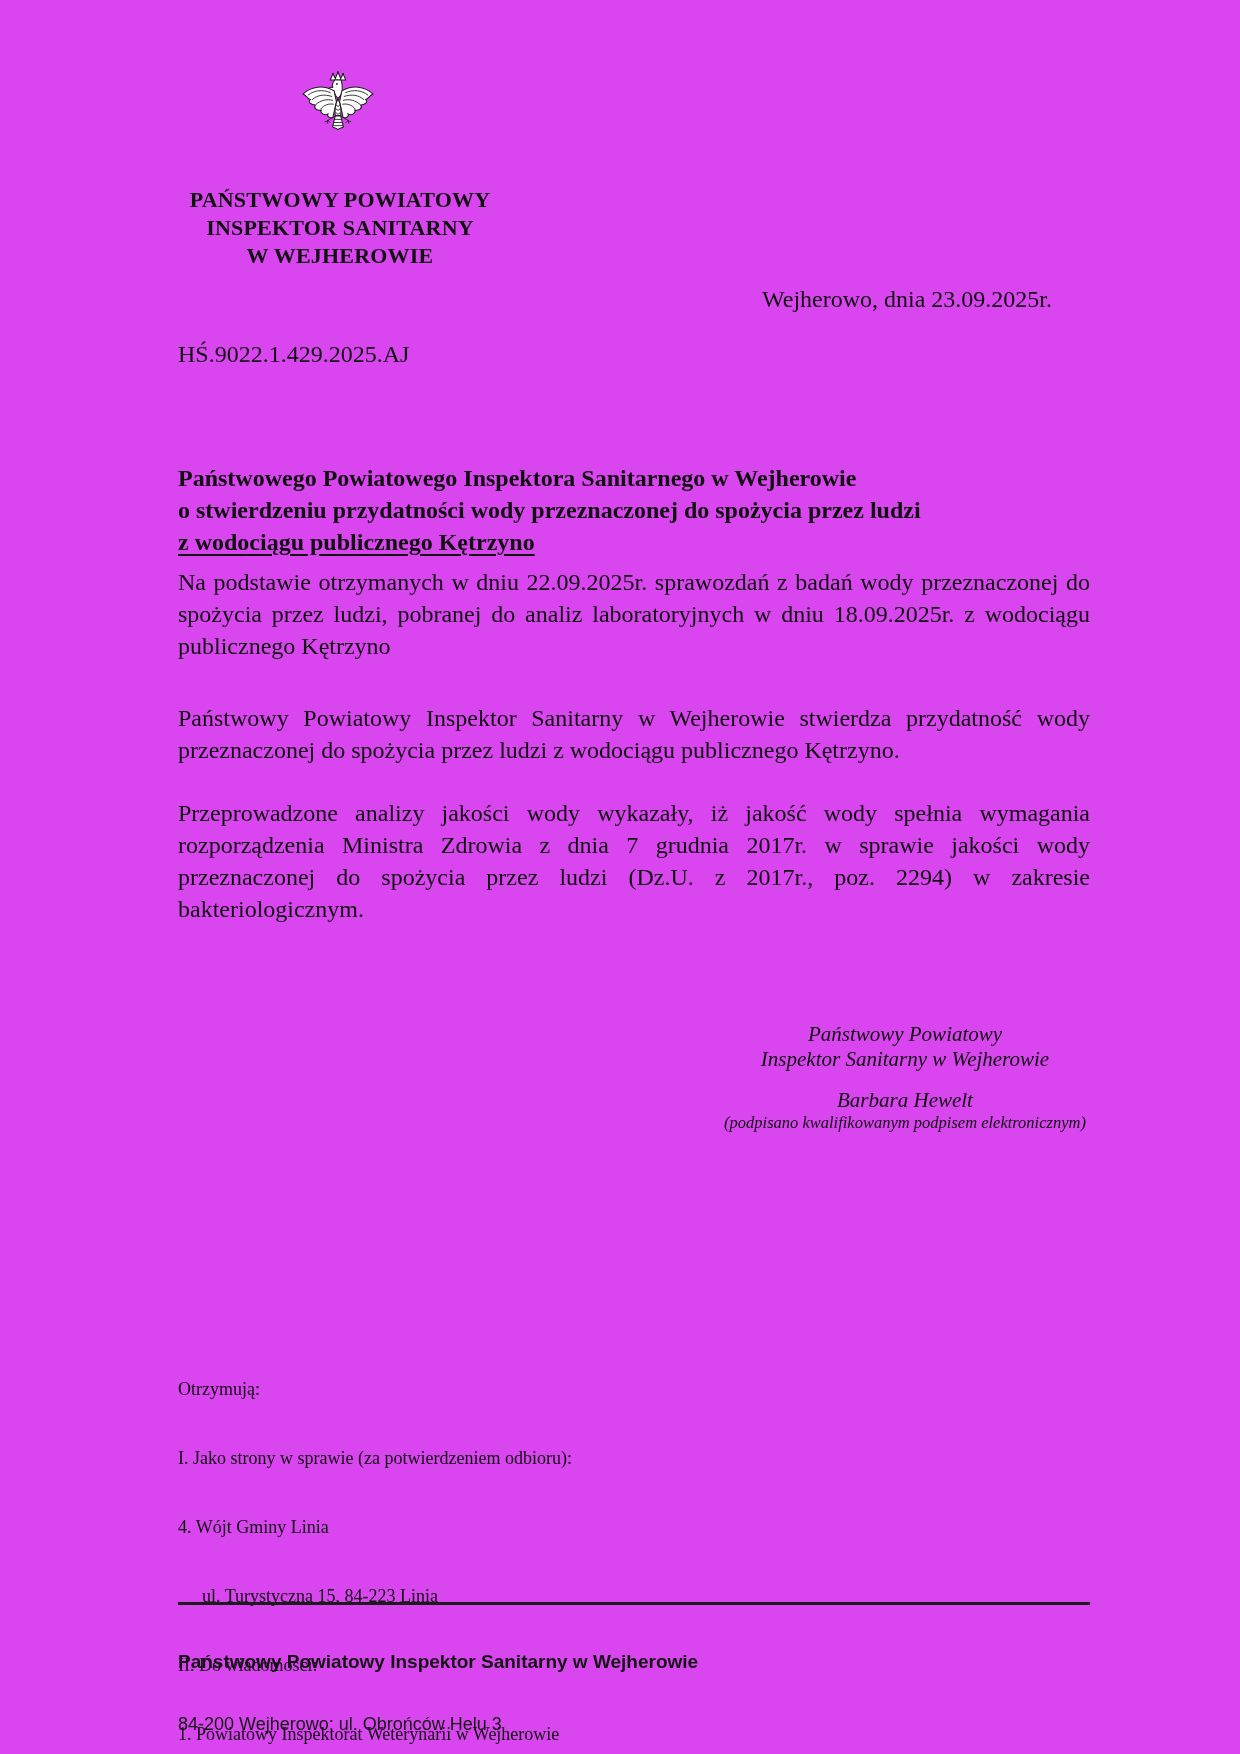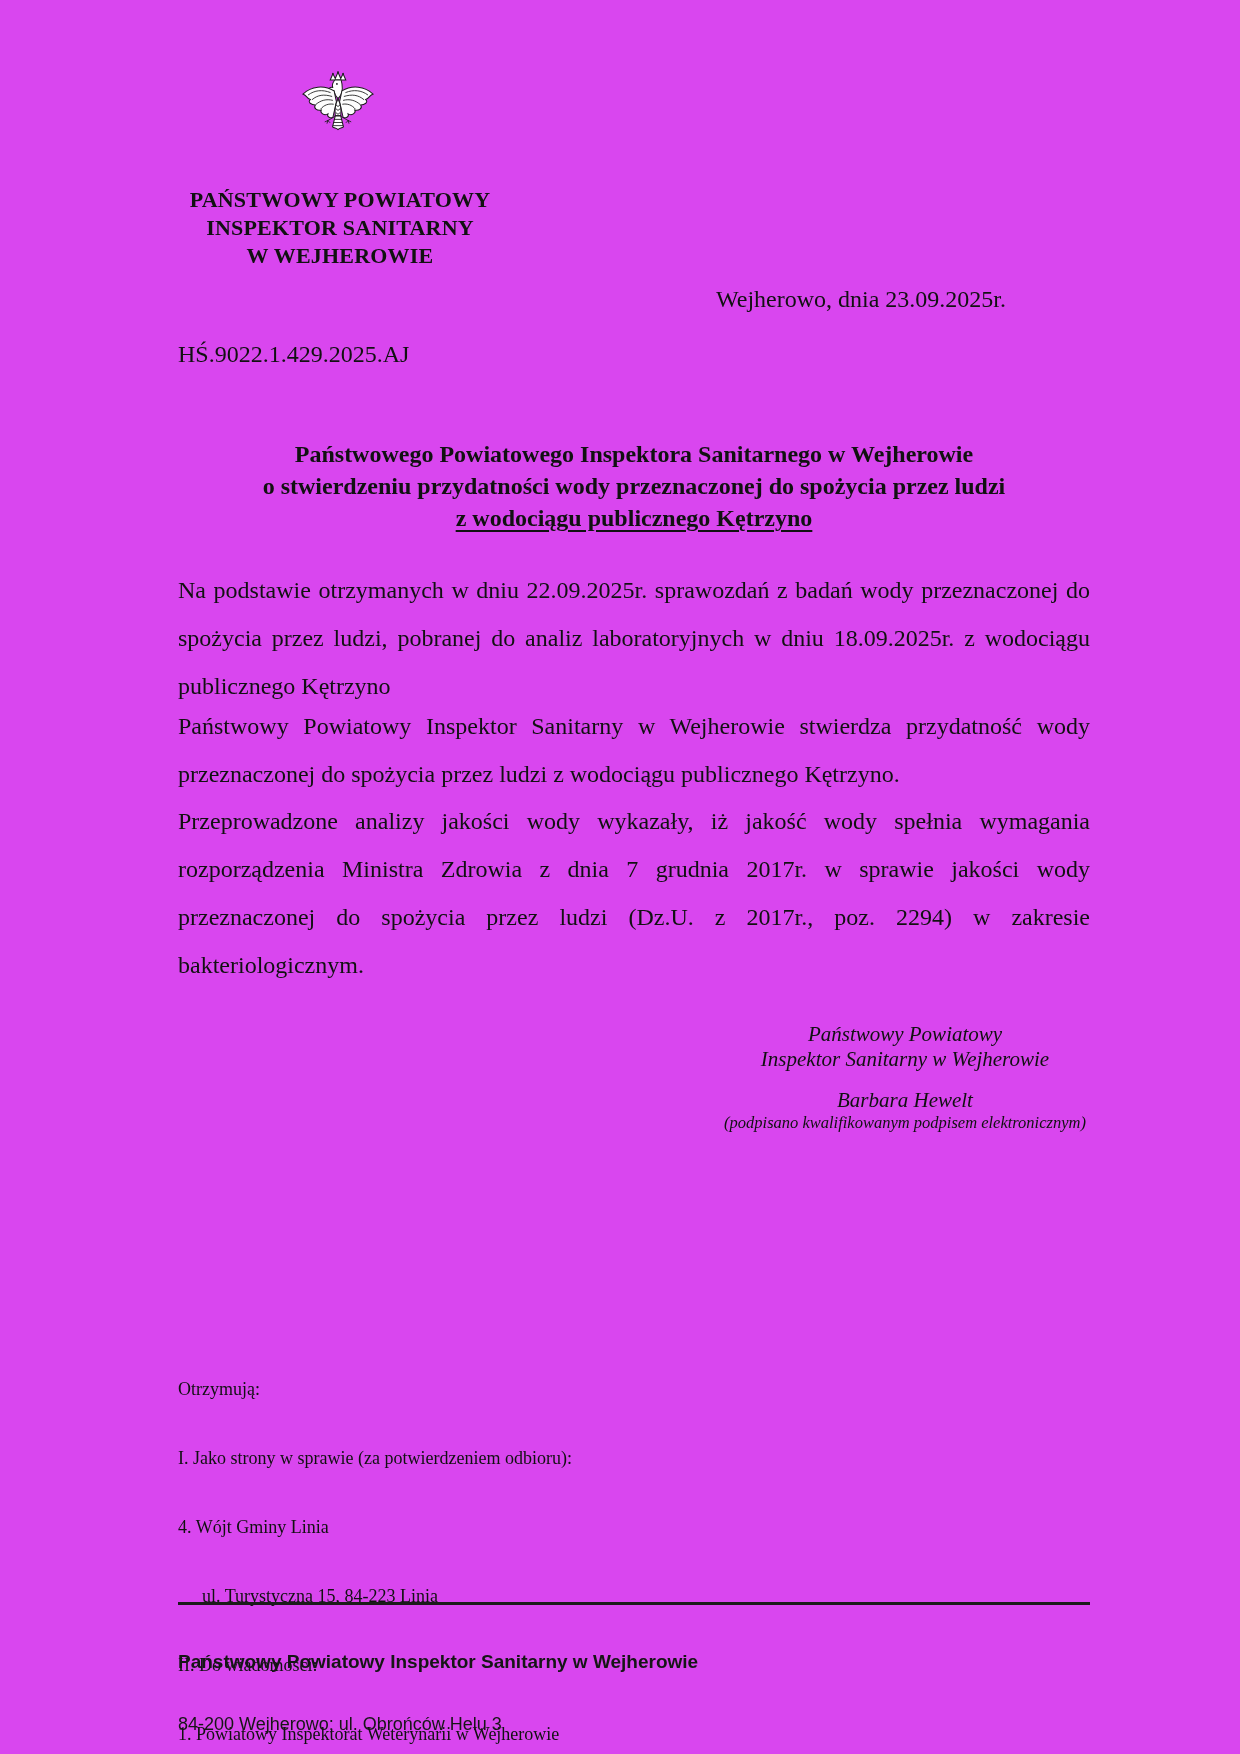--- a/index.html
+++ b/index.html
@@ -12,28 +12,28 @@
     overflow:hidden;
   }
   .abs{position:absolute;}
   
   .emblem{left:299px;top:70px;width:78px;height:98px;}
   .org-block{
     left:188px;top:186px;width:304px;
     text-align:center;font-weight:bold;font-size:22px;line-height:28px;
     letter-spacing:0.2px;
   }
-  .date-line{left:716px;top:286px;font-size:24px;}
+  .date-line{left:762px;top:286px;font-size:24px;}
   .ref-line{left:178px;top:341px;font-size:24px;}
   
   .doc-title{left:178px;top:398px;width:912px;text-align:center;font-weight:bold;font-size:25px;}
-  .subtitle{left:178px;top:438px;width:912px;text-align:center;font-weight:bold;font-size:24px;line-height:32px;}
+  .subtitle{left:178px;top:462px;width:912px;text-align:left;font-weight:bold;font-size:24px;line-height:32px;}
   .subtitle .u{text-decoration:underline;text-decoration-thickness:2px;text-underline-offset:4px;}
   
-  .para{left:178px;width:912px;font-size:24px;line-height:48px;text-align:justify;}
+  .para{left:178px;width:912px;font-size:24px;line-height:32px;text-align:justify;}
   .p1{top:566px;}
   .p2{top:702px;font-weight:normal;}
   .p3{top:797px;}
   
   .sig-block{left:690px;top:1022px;width:430px;text-align:center;font-style:italic;font-size:21px;line-height:25px;}
   .sig-name{margin-top:16px;}
   .sig-note{font-size:16.5px;line-height:20px;}
   
   .dist{left:178px;top:1332px;font-size:18px;line-height:23px;white-space:pre-wrap;}
   .dist .ind{padding-left:24px;}

